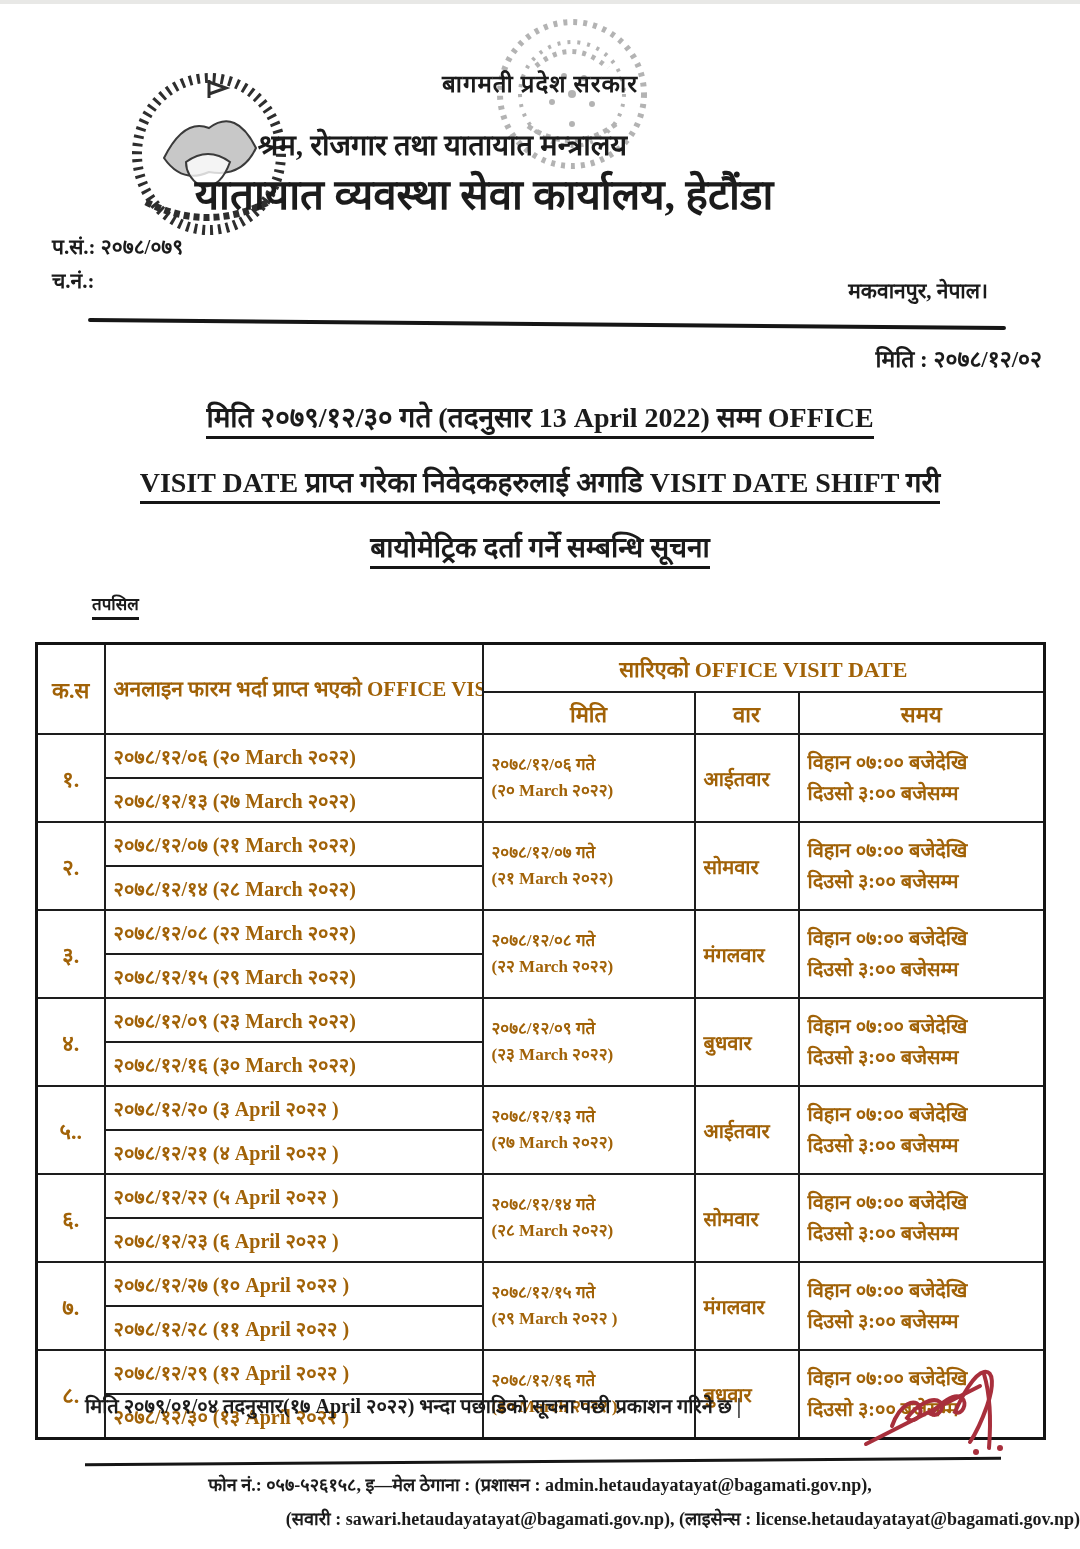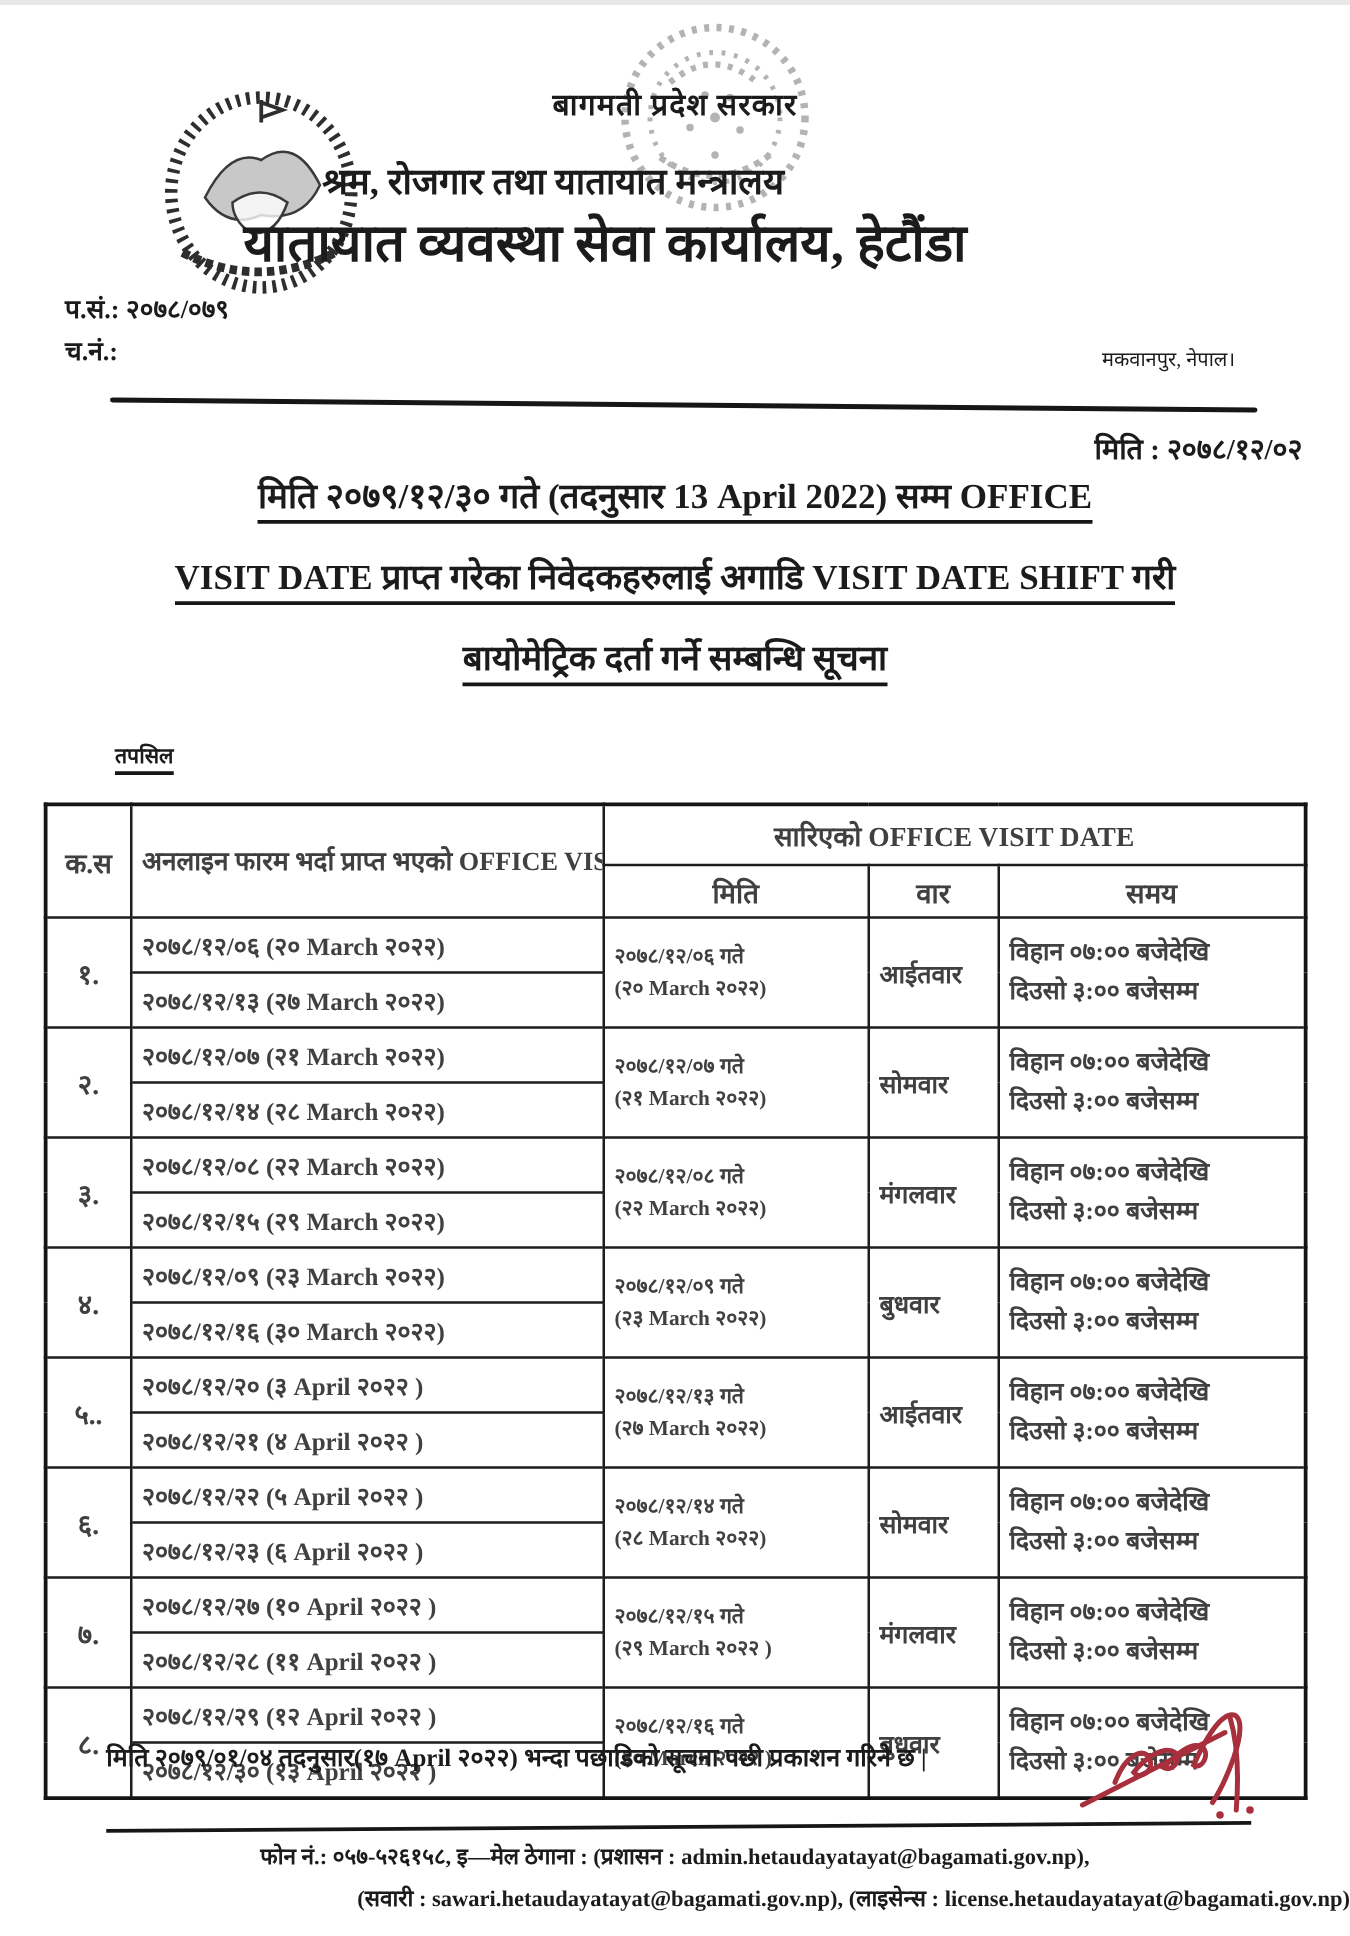--- a/index.html
+++ b/index.html
@@ -16,38 +16,38 @@
   .stamp{position:absolute;left:488px;top:2px;width:168px;height:188px;opacity:.5;}
   .emblem{position:absolute;left:124px;top:58px;width:170px;height:178px;}
   .province{position:absolute;top:62px;left:0;width:1080px;text-align:center;
     font-size:24px;font-weight:bold;letter-spacing:1px;}
   .ministry{position:absolute;top:120px;left:0;width:885px;text-align:center;
     font-size:29px;font-weight:bold;}
   .office{position:absolute;top:160px;left:0;width:968px;text-align:center;
     font-size:42px;font-weight:bold;}
   .refline1{position:absolute;left:52px;top:228px;font-size:21px;font-weight:bold;}
   .refline2{position:absolute;left:52px;top:262px;font-size:21px;font-weight:bold;}
-  .location{position:absolute;right:92px;top:272px;font-size:16px;font-weight:normal;}
+  .location{position:absolute;right:92px;top:272px;font-size:21px;font-weight:bold;}
   .rule1{position:absolute;left:88px;top:318px;width:918px;height:4px;background:#161616;
     transform:rotate(.5deg);border-radius:2px;}
   .date-top{position:absolute;right:38px;top:338px;font-size:23px;font-weight:bold;}
   
-  .title{position:absolute;top:380px;left:0;width:1080px;text-align:center;
+  .title{position:absolute;top:400px;left:0;width:1080px;text-align:center;
     font-size:28px;font-weight:bold;line-height:1.0;}
   .title .tline{display:inline-block;margin:0 auto 28px;padding-bottom:4px;
     border-bottom:3px solid #161616;}
   .title .tl1{margin-bottom:30px;}
   .title .tl2{margin-bottom:30px;}
   
   .tapasil{position:absolute;left:92px;top:588px;font-size:17px;font-weight:bold;
     border-bottom:3px solid #161616;padding-bottom:2px;}
   table.main{
     position:absolute;left:35px;top:638px;width:1008px;
     border-collapse:collapse;table-layout:fixed;
-    font-size:21px;font-weight:bold;color:#404040;border-radius:26px;
+    font-size:21px;font-weight:bold;color:#a16207;border-radius:26px;
   }
   table.main th,table.main td{
     border:2px solid #1d1d1d;padding:2px 8px;vertical-align:middle;
     overflow:hidden;white-space:nowrap;
   }
   table.main{border:3px solid #141414;}
   col.c1{width:68px;}col.c2{width:378px;}col.c3{width:212px;}col.c4{width:104px;}col.c5{width:246px;}
   th.h-top{height:42px;font-size:22px;}
   th.h-sub{height:36px;font-size:22px;}
   th.h-recv{text-align:left;font-size:21px;white-space:normal;line-height:1.35;padding:4px 10px;}

